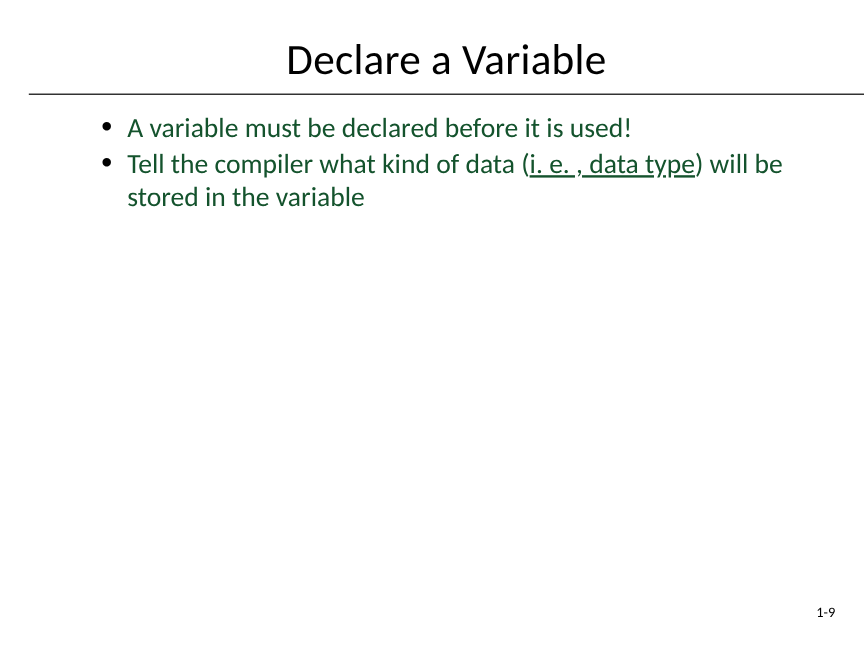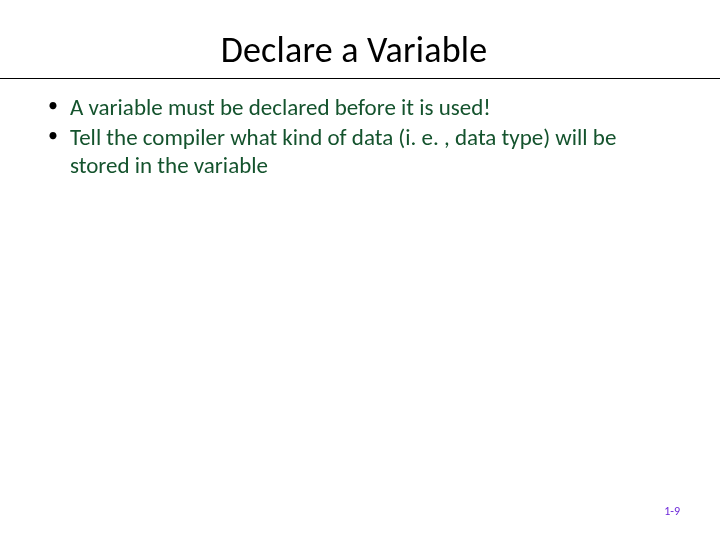--- a/index.html
+++ b/index.html
@@ -8,21 +8,21 @@
     height: 540px;
     background: #ffffff;
     font-family: Calibri, "Segoe UI", Arial, sans-serif;
     color: #000000;
     position: relative;
     overflow: hidden;
   }
   .slide {
     width: 100%;
     height: 100%;
-    padding: 28px 48px 0 36px;
+    padding: 28px 48px 0 72px;
     position: relative;
   }
   .title-row {
     display: flex;
     align-items: flex-start;
     justify-content: center;
     position: relative;
     margin-bottom: 4px;
   }
   .title {
@@ -100,27 +100,27 @@
     color: #14532d;
   }
   .bullets li::before {
     content: "•";
     position: absolute;
     left: 0;
     top: 0;
     font-size: 20px;
     color: #000000;
   }
-  .underline { }
+  .underline { text-decoration: underline; }
   .page-num {
     position: absolute;
-    right: 40px;
+    right: 24px;
     bottom: 22px;
     font-size: 12px;
-    color: #6d28d9;
+    color: #000000;
     text-align: right;
   }
 </style>
 </head>
 <body>
 
 <div class="slide">
 
   <div class="title-row">
     <h1 class="title">Declare a Variable</h1>

